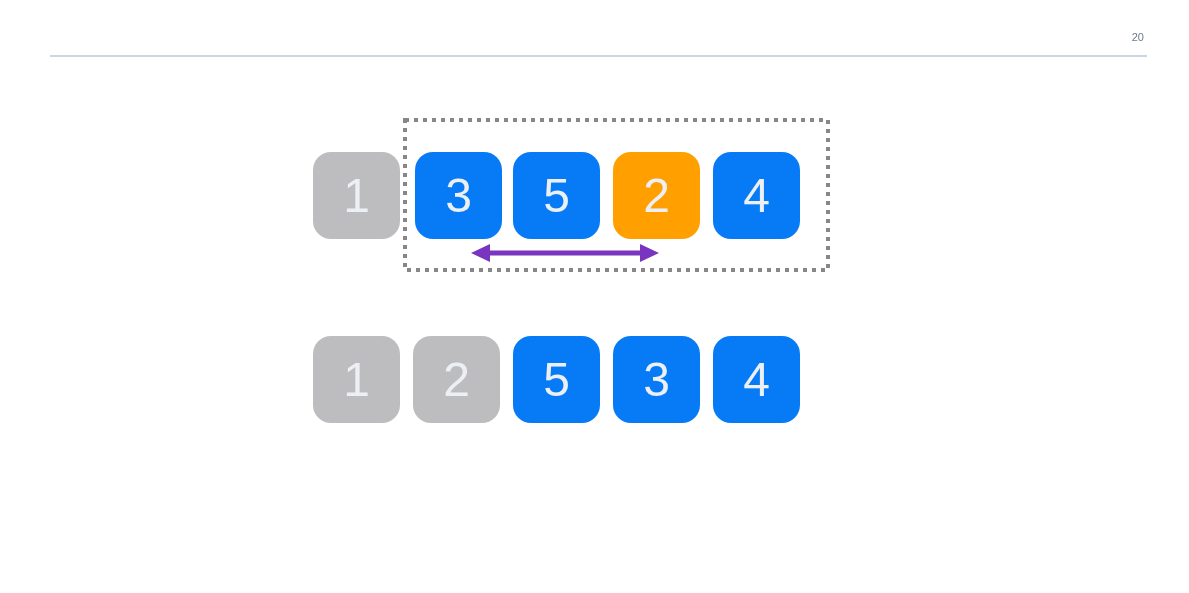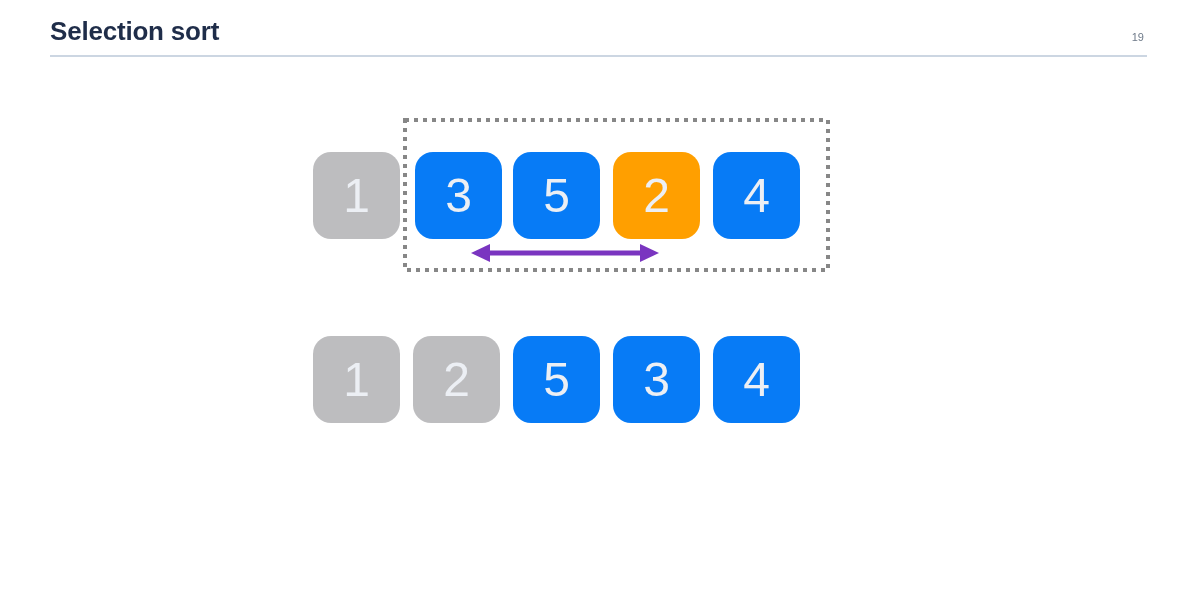--- a/index.html
+++ b/index.html
@@ -80,22 +80,21 @@
   }
   .swap-arrow .arrow-head {
     fill: var(--swap-arrow, #7a35c0);
   }
 </style>
 </head>
 <body>
 
 <div class="slide">
 
-  <h1 class="slide-title">Selection sort</h1>
-  <span class="page-number">19</span>
+  <span class="page-number">20</span>
   <div class="title-divider"></div>
 
   <div class="cell state-sorted" style="left:313px; top:152px;">
     <span class="cell-value">1</span>
   </div>
   <div class="cell state-unsorted" style="left:415px; top:152px;">
     <span class="cell-value">3</span>
   </div>
   <div class="cell state-unsorted" style="left:513px; top:152px;">
     <span class="cell-value">5</span>

